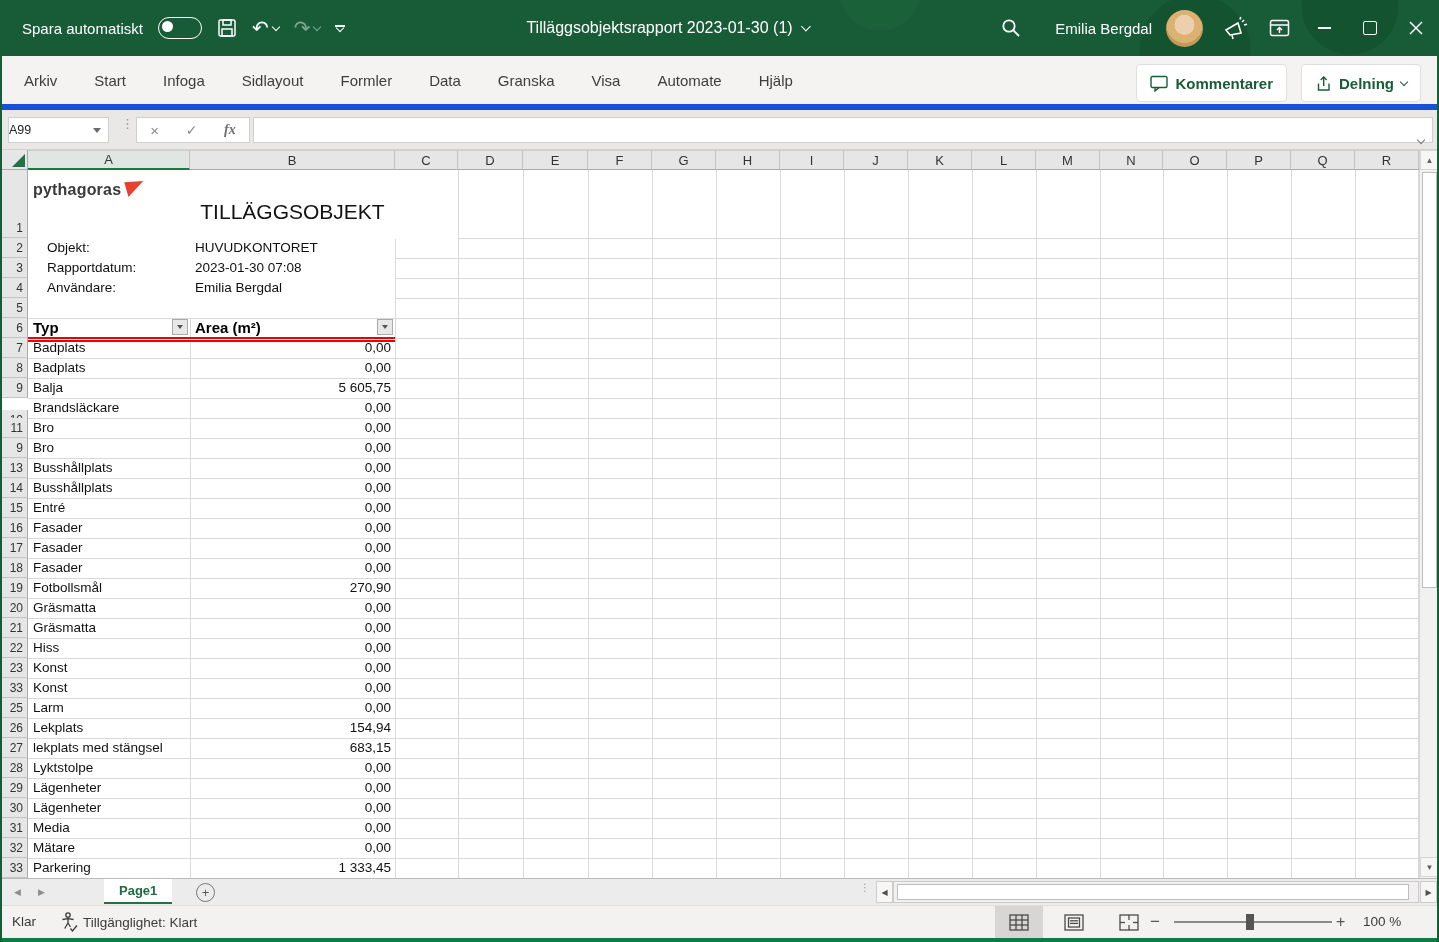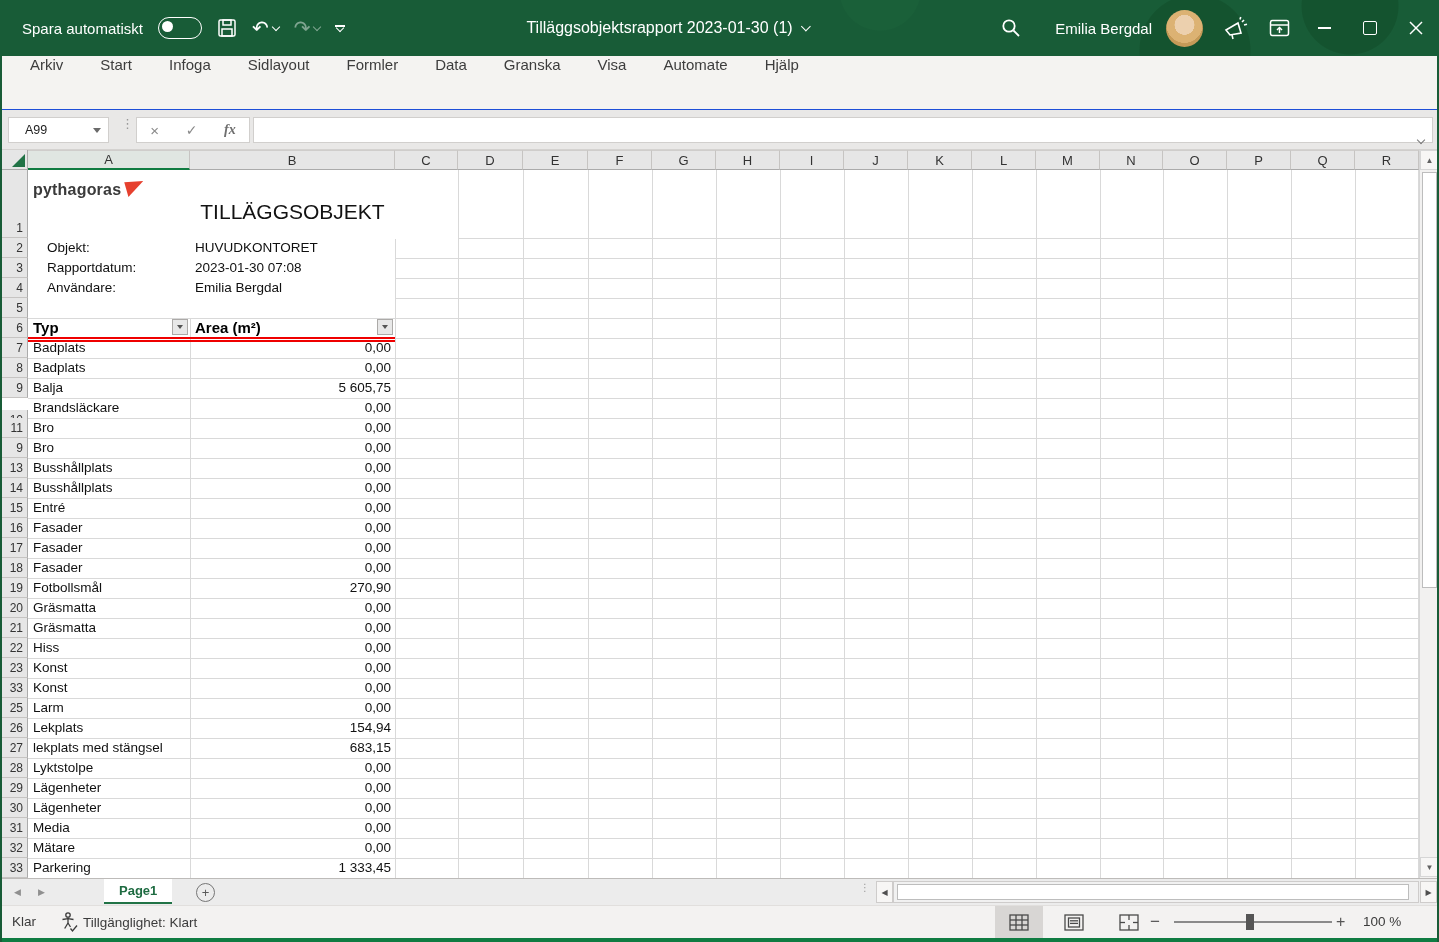--- a/index.html
+++ b/index.html
@@ -29,34 +29,34 @@
   .tb-user{font-size:15px;margin:0 14px 0 22px;}
   .avatar{width:37px;height:37px;border-radius:50%;
     background:radial-gradient(circle at 50% 40%,#ecd0ae 0 34%,#dcb273 35% 62%,#c59a58 63% 80%,#a8834e 100%);}
   .tb-icon{width:44px;height:56px;display:flex;align-items:center;justify-content:center;}
   .winbtn{width:46px;height:56px;display:flex;align-items:center;justify-content:center;font-size:15px;}
   .win-max{width:12px;height:12px;border:1.4px solid #fff;border-radius:2px;}
   .win-min{width:13px;height:1.5px;background:#fff;}
 
   
   .ribbon{position:absolute;left:0;top:56px;width:100%;height:54px;background:#f4f3f1;
-          border-bottom:1px solid #1d4ed8;box-sizing:border-box;display:flex;align-items:flex-start;
-          padding-left:30px;gap:37px;}
+          border-bottom:6px solid #1d4ed8;box-sizing:border-box;display:flex;align-items:center;
+          padding-left:24px;gap:37px;}
   .rtab{font-size:15px;color:#3d3d3d;white-space:nowrap;}
   .ribbon-actions{position:absolute;right:18px;top:8px;display:flex;gap:14px;}
   .rbtn{height:36px;background:#fff;border:1px solid #e0dedc;border-radius:4px;display:flex;
         align-items:center;gap:7px;padding:0 13px;color:#185c37;font-size:15px;font-weight:bold;}
 
   
   .fbar{position:absolute;left:0;top:110px;width:100%;height:40px;background:#e9e8e7;
         border-bottom:1px solid #d4d2d0;box-sizing:border-box;}
   .namebox{position:absolute;left:8px;top:7px;width:101px;height:26px;background:#fff;
            border:1px solid #d1cfcd;box-sizing:border-box;display:flex;align-items:center;
            font-size:12.5px;color:#222;}
-  .namebox .val{padding-left:16px;flex:1;}
+  .namebox .val{padding-left:0;flex:1;}
   .namebox .dd{width:22px;height:100%;display:flex;align-items:center;justify-content:center;color:#666;}
   .tri-d{width:0;height:0;border-left:4px solid transparent;border-right:4px solid transparent;border-top:5px solid #6a6a6a;}
   .fdots{position:absolute;left:121px;top:11px;color:#9a9a9a;font-size:13px;letter-spacing:0;line-height:6px;text-align:center;width:8px;}
   .fxgroup{position:absolute;left:136px;top:7px;width:114px;height:26px;background:#fff;
            border:1px solid #d1cfcd;box-sizing:border-box;display:flex;align-items:center;
            justify-content:space-around;color:#8a8a8a;}
   .fxgroup .x{font-size:15px;}
   .fxgroup .ck{font-size:14px;}
   .fxgroup .fx{font-style:italic;font-size:14px;color:#6f6f6f;font-family:"Liberation Serif",serif;font-weight:bold;}
   .finput{position:absolute;left:253px;top:7px;width:1180px;height:26px;background:#fff;
@@ -225,20 +225,38 @@
         <div class="rtab">Start</div>
         <div class="rtab">Infoga</div>
         <div class="rtab">Sidlayout</div>
         <div class="rtab">Formler</div>
         <div class="rtab">Data</div>
         <div class="rtab">Granska</div>
         <div class="rtab">Visa</div>
         <div class="rtab">Automate</div>
         <div class="rtab">Hjälp</div>
       </div>
+    <div class="ribbon-actions">
+      <div class="rbtn">
+        <svg width="18" height="17" viewBox="0 0 18 17" fill="none" stroke="#185c37" stroke-width="1.4">
+          <rect x="1" y="1.5" width="16" height="11" rx="1.5"></rect>
+            <polyline points="5,12.5 5,16 9,12.5"></polyline>
+        </svg>
+        <span>Kommentarer</span>
+      </div>
+      <div class="rbtn">
+        <svg width="17" height="17" viewBox="0 0 17 17" fill="none" stroke="#185c37" stroke-width="1.4">
+          <polyline points="3.5,8.5 3.5,15 14,15 14,8.5"></polyline>
+            <line x1="8.7" y1="11" x2="8.7" y2="2.5"></line>
+            <polyline points="5.7,5 8.7,2 11.7,5"></polyline>
+        </svg>
+        <span>Delning</span>
+        <span class="chev sm" style="color:#185c37;"></span>
+      </div>
+    </div>
   </div>
 
   <div class="fbar">
     <div class="namebox">
       <span class="val">A99</span>
       <span class="dd">
           <span class="tri-d"></span>
         </span>
     </div>
     <div class="fdots">⋮</div>

